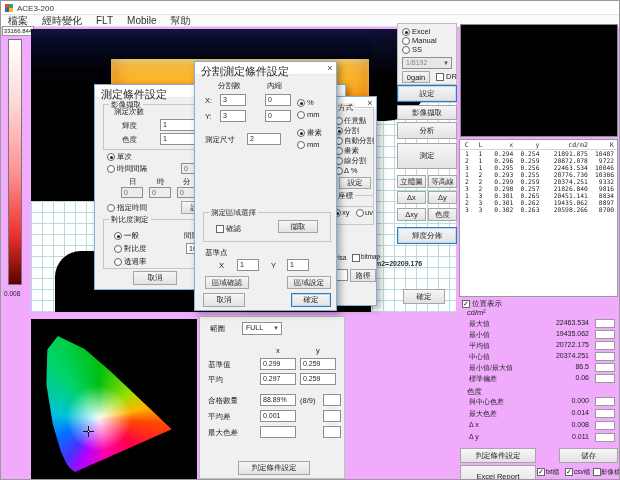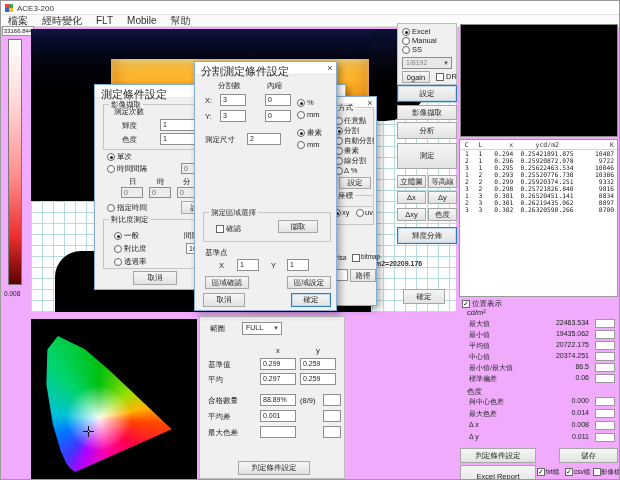--- a/index.html
+++ b/index.html
@@ -39,21 +39,21 @@
 .orange{position:absolute;left:80px;top:30px;width:258px;height:200px;background:linear-gradient(180deg,#ffd95c 0,#ffbc32 7%,#fb9a14 22%,#f58a07 55%,#ee7c02 100%);box-shadow:inset 0 0 20px rgba(150,45,0,.5),inset 0 3px 5px rgba(255,255,170,.8)}
 .scanline{position:absolute;left:80px;top:127px;width:258px;height:1px;background:rgba(0,0,0,.25)}
 
 .cbarbox{position:absolute;left:1px;top:25px;width:32px;height:10px;border:1px solid #999;background:#fafafa;font-size:6px;line-height:8px;text-align:center;white-space:nowrap}
 .cbar{position:absolute;left:7px;top:38px;width:14px;height:246px;border:1px solid #777;background:linear-gradient(180deg,#ffffff 0,#ffd9d9 25%,#ff9090 55%,#ee3030 80%,#5e0000 100%)}
 
 .tbl{position:absolute;left:458px;top:138px;width:159px;height:158px;background:#fff;border:1px solid #999;font-family:"DejaVu Sans Mono","Liberation Mono",monospace}
 .thead{display:flex;height:10px;border-bottom:1px solid #d5d5d5;font-size:6.5px;color:#333;align-items:center}
 .trow{display:flex;height:7px;font-size:6.3px;line-height:7px;color:#222}
 .tc{display:block}
-.c0{width:14px;text-align:center}.c1{width:14px;text-align:center}.c2{width:27px;text-align:right}.c3{width:27px;text-align:right}.c4{width:50px;}.c5{width:30px;text-align:right;padding-right:3px}
+.c0{width:14px;text-align:center}.c1{width:14px;text-align:center}.c2{width:27px;text-align:right}.c3{width:27px;text-align:right}.c4{width:50px;text-align:right}.c5{width:30px;text-align:right;padding-right:3px}
 
 .srow{position:absolute;left:0;width:162px;height:11px}
 .sl{position:absolute;left:10px;top:0;font-size:7px;white-space:nowrap}
 .sv{position:absolute;left:56px;top:0;width:74px;text-align:right;font-size:7px}
 .sbox{position:absolute;left:136px;top:0;width:20px;height:9px;border:1px solid #9a9a9a;background:#fff}
 
 .panel{position:absolute;background:#f0f0f0;border:1px solid #bdbdbd}
 .cie{position:absolute;left:30px;top:318px;width:166px;height:160px;background:#000}
 .shoe{position:absolute;left:14px;top:6px;width:138px;height:148px;background:radial-gradient(circle at 39% 63%,rgba(255,255,255,.95) 0,rgba(255,255,255,0) 26%),conic-gradient(from 0deg at 39% 63%,#00c010 0deg,#9ae000 50deg,#ffb400 78deg,#ff4600 95deg,#ff0048 128deg,#ff00a8 168deg,#b400ff 200deg,#4434ff 218deg,#0076ff 248deg,#00c2da 275deg,#00d468 322deg,#00c010 360deg);clip-path:polygon(21.8% 99.4%,18% 96.7%,15.5% 93.6%,11.4% 85.3%,5.7% 67.2%,1% 40.2%,1.7% 16.6%,9.3% 7.4%,28.7% 16.2%,46.6% 30.6%,64.1% 45.9%,78.4% 58.6%,86.4% 65.7%,91.8% 70.5%)}
 .mkh{position:absolute;left:52px;top:112px;width:11px;height:1px;background:#111}

